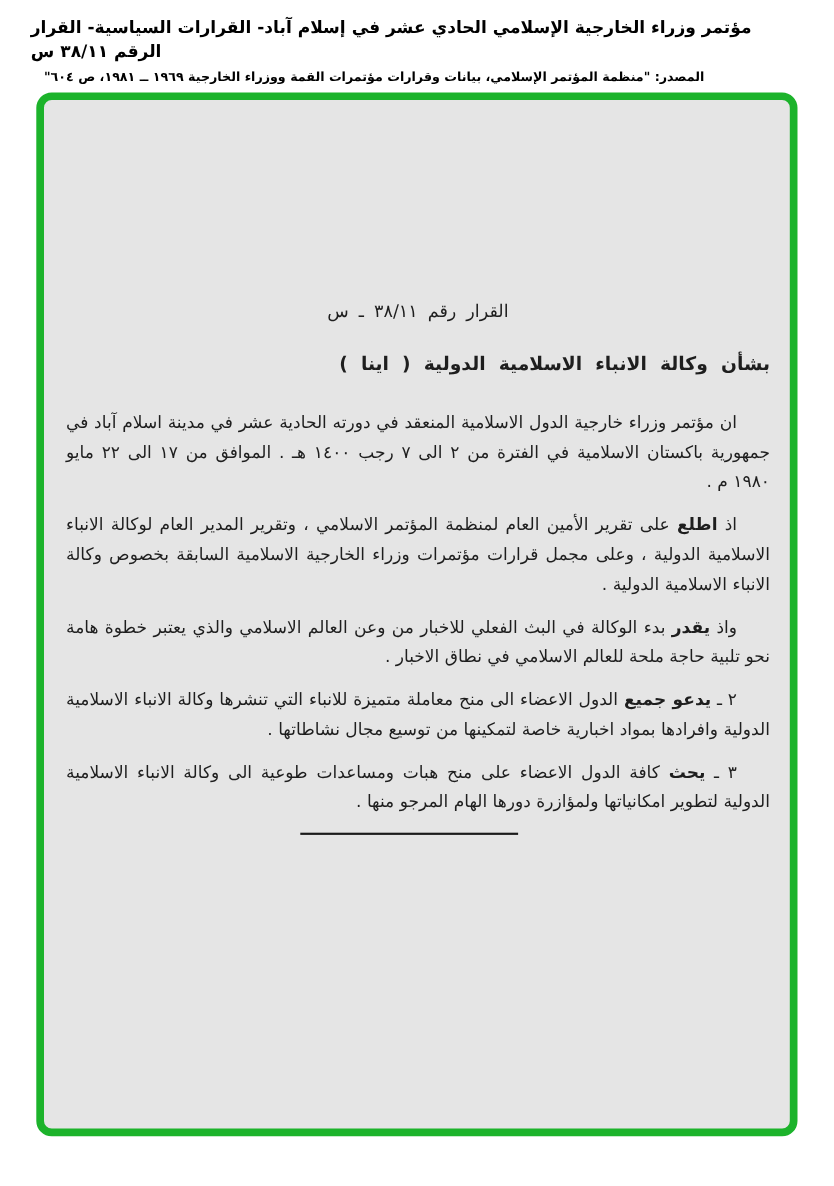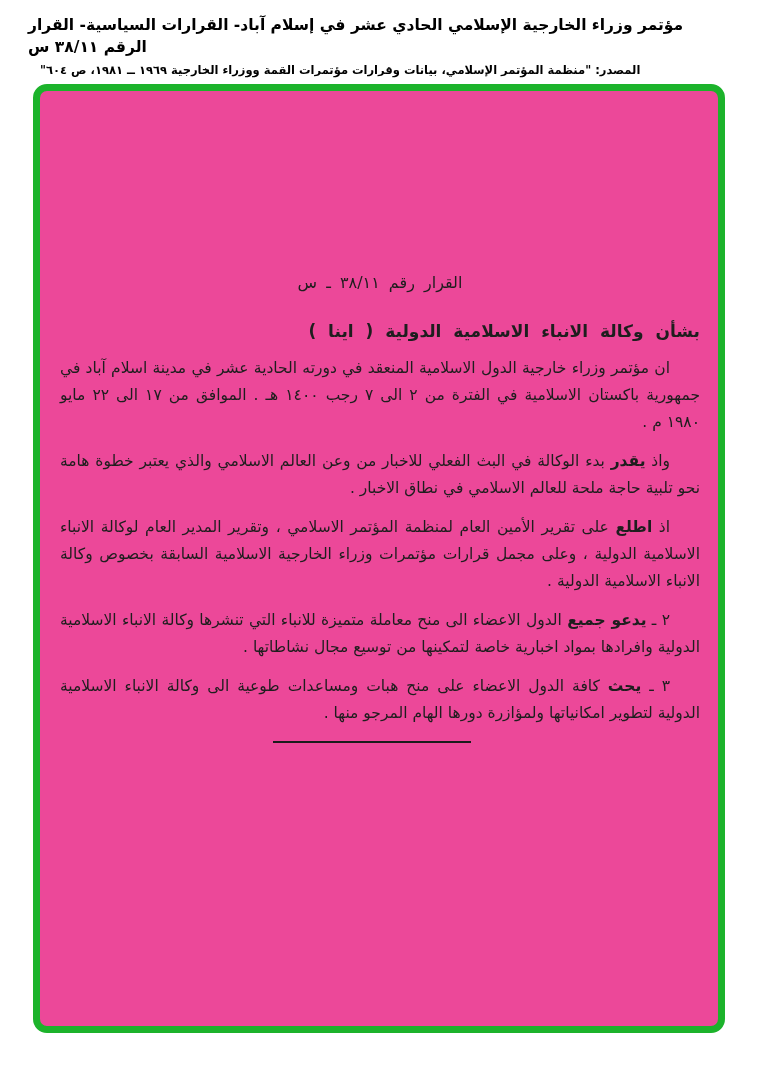--- a/index.html
+++ b/index.html
@@ -38,21 +38,21 @@
   }
   .frame {
     position: absolute;
     left: 33px;
     top: 84px;
     width: 692px;
     height: 949px;
     box-sizing: border-box;
     border: 7px solid var(--frame-color, #1cb32b);
     border-radius: 14px;
-    background: #ec4899;
+    background: #e5e5e5;
   }
   .doc {
     box-sizing: border-box;
     width: 100%;
     height: 100%;
     padding: 180px 18px 0 20px;
     direction: rtl;
     color: #1e1e1e;
   }
   .res-title {
@@ -63,21 +63,21 @@
   }
   .res-subtitle {
     text-align: right;
     font-size: 17px;
     font-weight: bold;
     word-spacing: 6px;
     margin-top: 24px;
     line-height: 24px;
   }
   .body-text {
-    margin-top: 12px;
+    margin-top: 28px;
     font-size: 15.5px;
     line-height: 27px;
     text-align: justify;
   }
   .body-text p {
     margin: 0 0 12px 0;
     text-indent: 30px;
   }
   .body-text b {
     font-weight: bold;
@@ -105,23 +105,23 @@
     <div class="doc">
 
       <div class="res-title">القرار رقم ٣٨/١١ ـ س</div>
 
       <div class="res-subtitle">بشأن وكالة الانباء الاسلامية الدولية ( اينا )</div>
 
       <div class="body-text">
 
         <p><span></span><b></b><span>ان مؤتمر وزراء خارجية الدول الاسلامية المنعقد في دورته الحادية عشر في مدينة اسلام آباد في جمهورية باكستان الاسلامية في الفترة من ٢ الى ٧ رجب ١٤٠٠ هـ . الموافق من ١٧ الى ٢٢ مايو ١٩٨٠ م .</span></p>
 
+        <p><span>اذ </span><b>اطلع</b><span> على تقرير الأمين العام لمنظمة المؤتمر الاسلامي ، وتقرير المدير العام لوكالة الانباء الاسلامية الدولية ، وعلى مجمل قرارات مؤتمرات وزراء الخارجية الاسلامية السابقة بخصوص وكالة الانباء الاسلامية الدولية .</span></p>
+
         <p><span>واذ </span><b>يقدر</b><span> بدء الوكالة في البث الفعلي للاخبار من وعن العالم الاسلامي والذي يعتبر خطوة هامة نحو تلبية حاجة ملحة للعالم الاسلامي في نطاق الاخبار .</span></p>
-
-        <p><span>اذ </span><b>اطلع</b><span> على تقرير الأمين العام لمنظمة المؤتمر الاسلامي ، وتقرير المدير العام لوكالة الانباء الاسلامية الدولية ، وعلى مجمل قرارات مؤتمرات وزراء الخارجية الاسلامية السابقة بخصوص وكالة الانباء الاسلامية الدولية .</span></p>
 
 
         <p><span>٢ ـ </span><b>يدعو جميع</b><span> الدول الاعضاء الى منح معاملة متميزة للانباء التي تنشرها وكالة الانباء الاسلامية الدولية وافرادها بمواد اخبارية خاصة لتمكينها من توسيع مجال نشاطاتها .</span></p>
 
         <p><span>٣ ـ </span><b>يحث</b><span> كافة الدول الاعضاء على منح هبات ومساعدات طوعية الى وكالة الانباء الاسلامية الدولية لتطوير امكانياتها ولمؤازرة دورها الهام المرجو منها .</span></p>
 
 
         <div class="divider"></div>
 
       </div>

